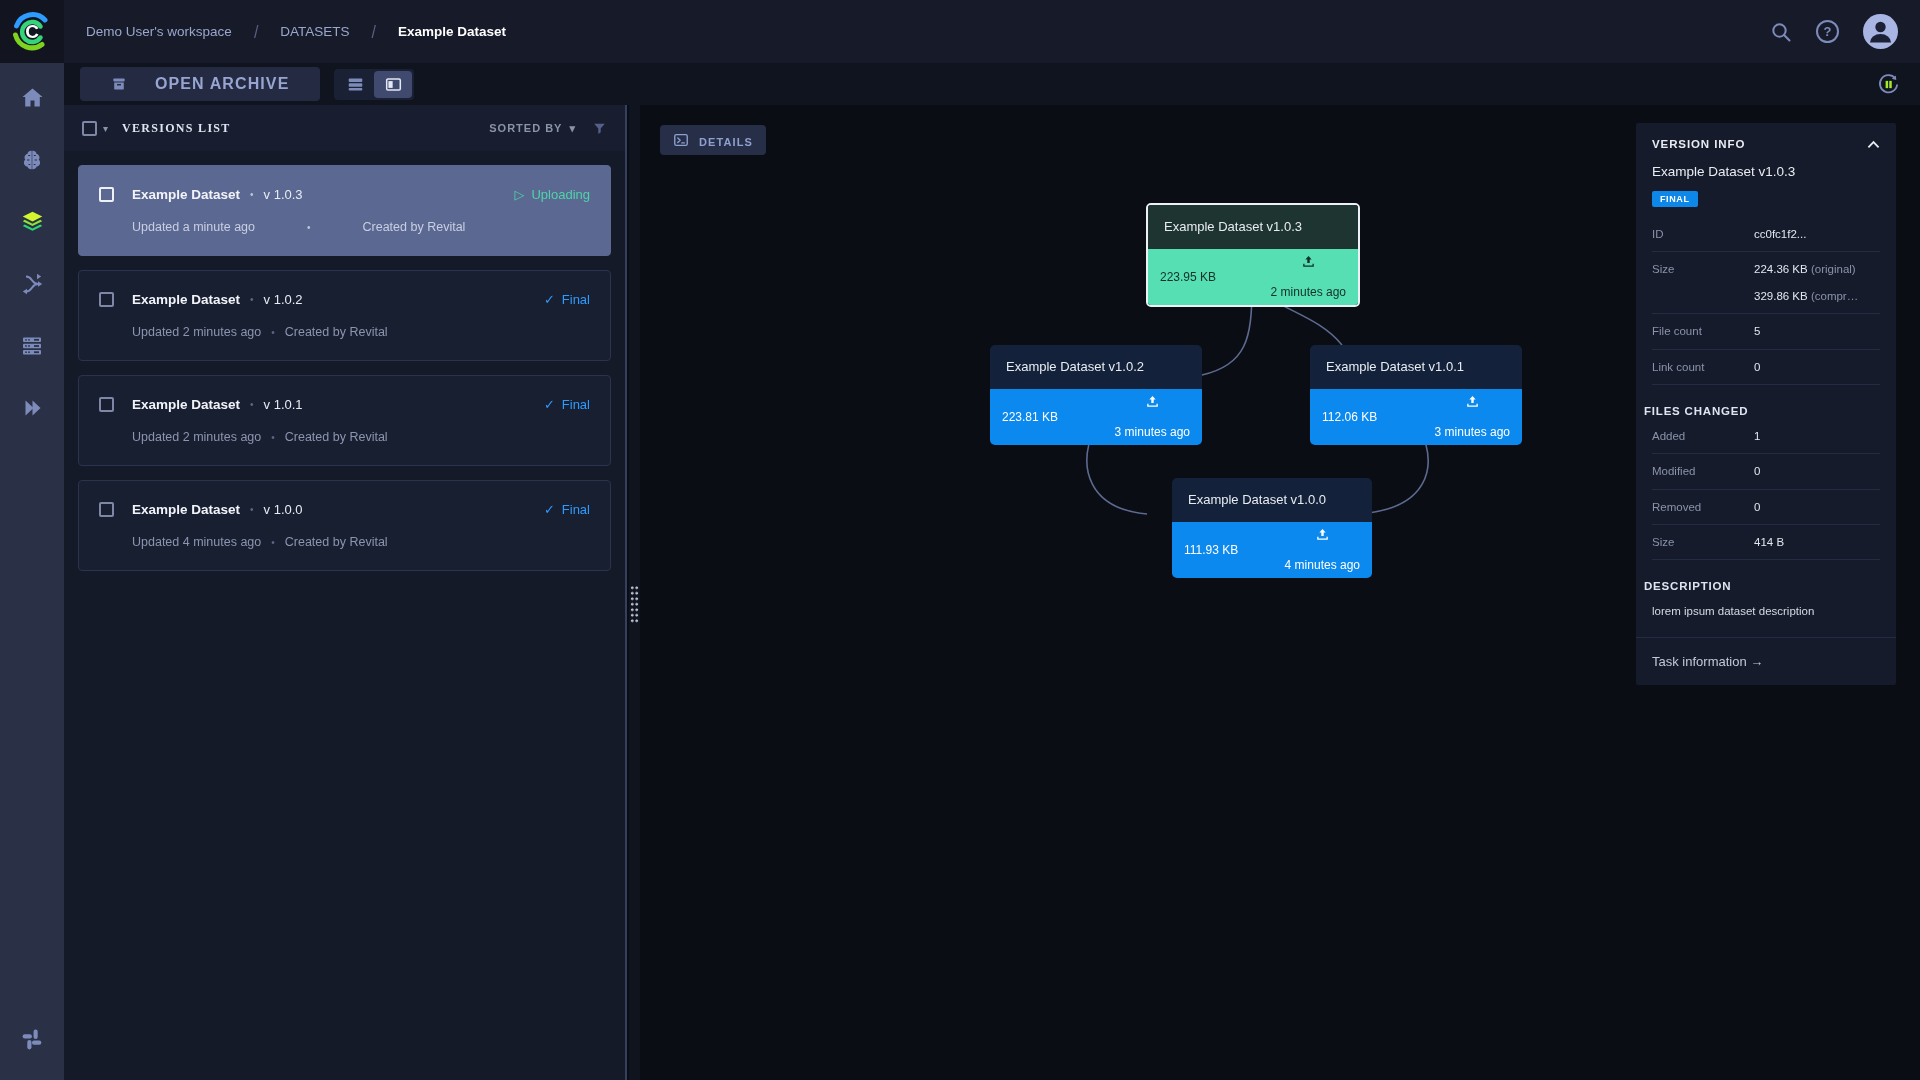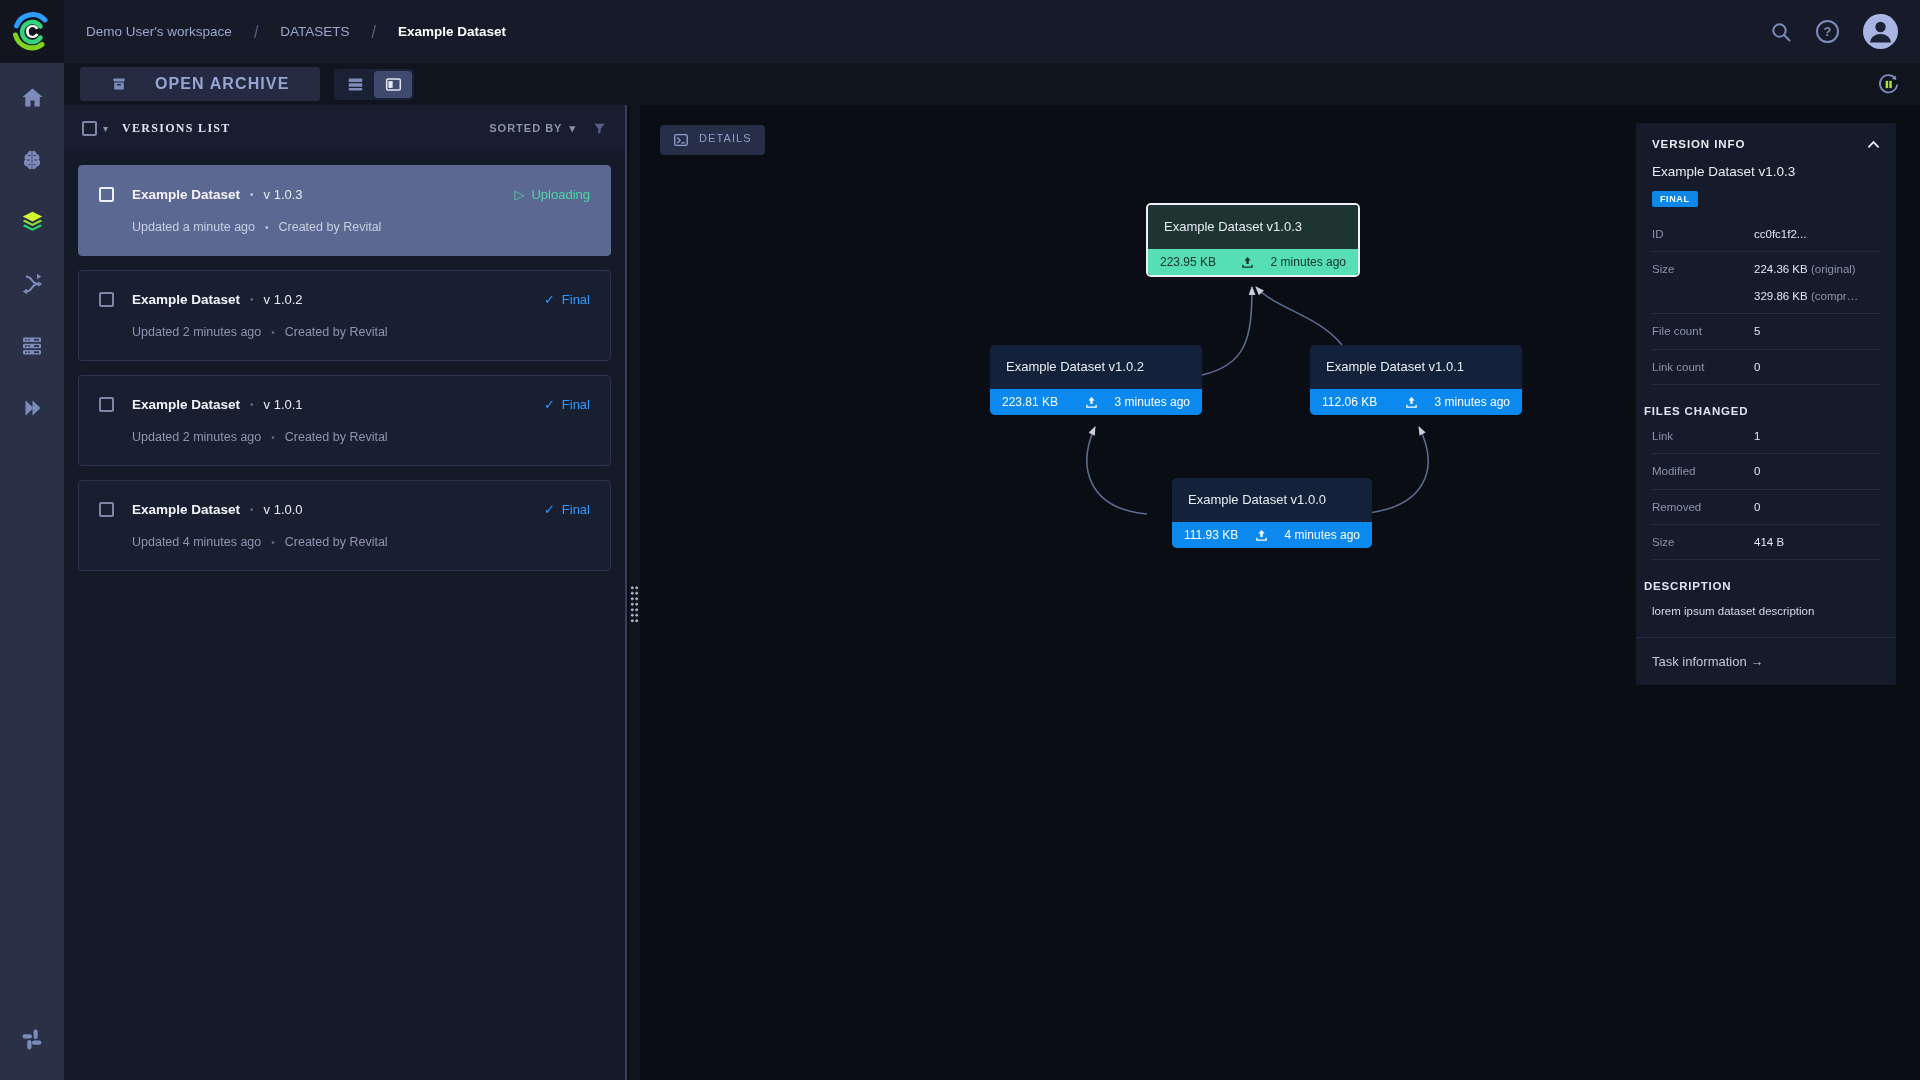--- a/index.html
+++ b/index.html
@@ -49,35 +49,35 @@
   .vcard-row1 { display:flex; align-items:center; }
   .vcard.selected .cbx { border-color:#eef1f8; }
   .vcard-name { font-weight:bold; font-size:13.5px; color:#f2f4fa; margin-left:18px; }
   .sep-dot { color:#5f6788; font-size:10px; margin:0 10px; }
   .vcard.selected .sep-dot { color:#bfc7dd; }
   .vcard-version { font-size:13px; color:#e8ecf2; }
   .vcard-status { margin-left:auto; display:flex; align-items:center; gap:7px; font-size:13px; }
   .status-uploading { color:#4fd3a9; }
   .status-final { color:#2e9bff; }
   .vcard-row2 { margin-top:18px; margin-left:33px; font-size:12.5px; color:#8c95b0; display:flex; align-items:center; }
-  .vcard.selected .vcard-row2 { color:#c9cfe2; }
+  .vcard.selected .vcard-row2 { color:#c9cfe2;gap:42px; }
 
   
   .divider { position:absolute; top:105px; left:629px; width:11px; height:975px; background:#10141f; z-index:21; }
   .drag-handle { position:absolute; top:480px; left:1px; width:9px; height:38px; cursor:col-resize;
     background-image:radial-gradient(#b9c0d2 1px, transparent 1.3px); background-size:4.5px 5.5px; }
 
   
   .graph { position:absolute; top:105px; left:640px; width:1280px; height:975px; background:#0b0d14; z-index:10; }
-  .btn-details { position:absolute; top:20px; left:20px; display:flex; align-items:flex-start; gap:10px; background:#262e48; border:none; color:#8fa0cf; font-family:"Liberation Sans",sans-serif; font-weight:normal; font-size:11px; letter-spacing:1.1px; padding:7px 13px; border-radius:4px; cursor:pointer; z-index:5; }
+  .btn-details { position:absolute; top:20px; left:20px; display:flex; align-items:flex-end; gap:10px; background:#262e48; border:none; color:#8fa0cf; font-family:"Liberation Sans",sans-serif; font-weight:bold; font-size:11px; letter-spacing:1.1px; padding:7px 13px; border-radius:4px; cursor:pointer; z-index:5; }
   .edges { position:absolute; left:0; top:0; }
   .node { position:absolute; border-radius:5px; overflow:hidden; cursor:pointer; z-index:3; }
   .node-title { padding:14px 16px 15px; font-size:13px; color:#e8ecf2; white-space:nowrap; }
   .node-footer { display:flex; justify-content:space-between; align-items:center; padding:6px 12px; font-size:12px; }
-  .nf-time { display:flex; align-items:center; gap:17px; }
+  .nf-time { display:flex; align-items:center; gap:17px;flex-direction:column; }
   .node-blue .node-title { background:#13223a; }
   .node-blue .node-footer { background:#0b89ee; color:#ffffff; }
   .node.selected { border:2px solid #edf0f7; }
   .node.selected .node-title { background:#1e3430; }
   .node.selected .node-footer { background:#55dfb3; color:#143029; }
 
   
   .info-panel { position:absolute; top:18px; right:24px; width:260px; background:#151b2b; z-index:8; border-radius:2px; }
   .ip-header { display:flex; justify-content:space-between; align-items:center; padding:15px 16px 8px; }
   .ip-title { font-size:11.5px; font-weight:bold; letter-spacing:0.9px; color:#e8ecf2; }
@@ -449,21 +449,21 @@
       <span class="ip-label">File count</span>
       <span class="ip-value">5</span>
     </div>
     <div class="ip-row">
       <span class="ip-label">Link count</span>
       <span class="ip-value">0</span>
     </div>
 
     <div class="ip-section">FILES CHANGED</div>
     <div class="ip-row">
-      <span class="ip-label">Link</span>
+      <span class="ip-label">Added</span>
       <span class="ip-value">1</span>
     </div>
     <div class="ip-row">
       <span class="ip-label">Modified</span>
       <span class="ip-value">0</span>
     </div>
     <div class="ip-row">
       <span class="ip-label">Removed</span>
       <span class="ip-value">0</span>
     </div>

